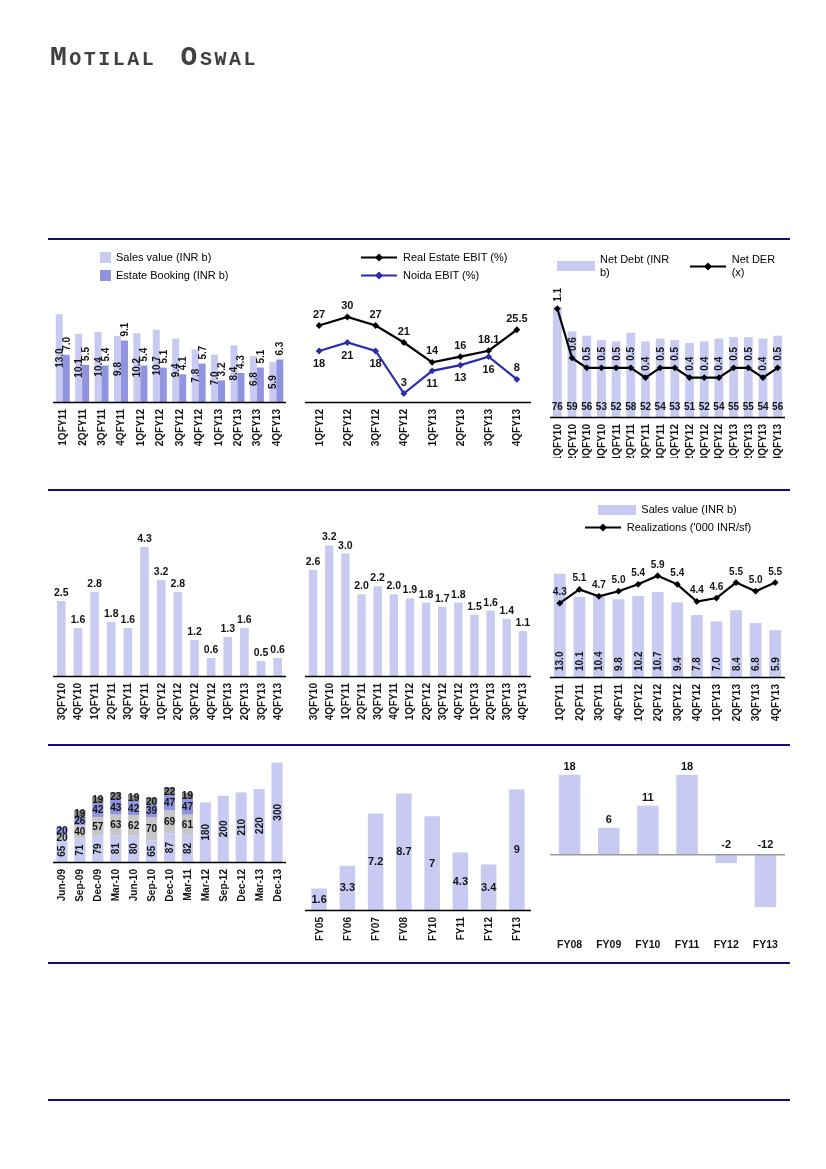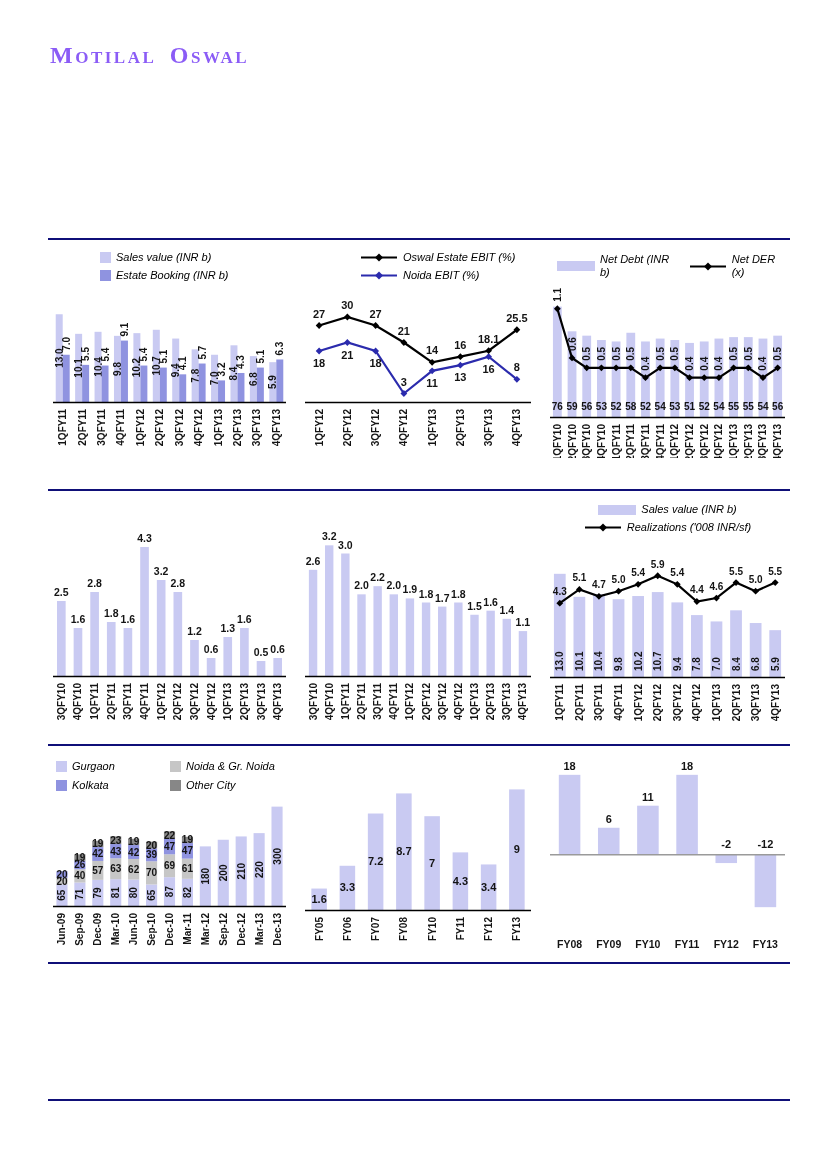--- a/index.html
+++ b/index.html
@@ -1,26 +1,26 @@
 <!DOCTYPE html>
 <html><head>
 <meta charset="utf-8">
 <style>
   html,body{margin:0;padding:0;background:#ffffff;}
   .page{position:relative;width:826px;height:1169px;background:#fff;overflow:hidden;
         font-family:"Liberation Sans",sans-serif;}
-  .logo{position:absolute;left:50px;top:42px;font-family:Liberation Serif, serif;
-        font-variant:small-caps;font-weight:600;font-size:24px;letter-spacing:2.5px;
-        word-spacing:5px;color:#8b5cf6;}
+  .logo{position:absolute;left:50px;top:42px;font-family:Liberation Mono, monospace;
+        font-variant:small-caps;font-weight:600;font-size:28px;letter-spacing:2.5px;
+        word-spacing:5px;color:#404040;}
   .divider{position:absolute;left:48px;width:742px;height:0;border-top:2px solid #0f0f78;}
   .row{position:absolute;left:48px;width:742px;display:grid;
        grid-template-columns:243px 236px 245px;column-gap:9px;}
   .chart-cell{position:relative;overflow:hidden;}
   .legend{box-sizing:border-box;}
-  .lg-item{display:flex;align-items:center;gap:5px;font-size:11px;color:#000;line-height:13px;font-style:italic;}
+  .lg-item{display:flex;align-items:center;gap:5px;font-size:11px;color:#000;line-height:13px;}
   .lg-mk{display:inline-block;flex:0 0 auto;}
   .plot{display:block;}
   .plot text{font-family:"Liberation Sans",sans-serif;}
   text.vl{font-weight:600;fill:#141414;}
   text.tk{font-weight:600;fill:#141414;}
 </style>
 </head>
 <body>
 
 <div class="page">
@@ -108,21 +108,21 @@
           <text transform="translate(231.79166666666669,123) rotate(-90)" text-anchor="end" class="tk" font-size="10">4QFY13</text>
         </svg>
       </div>
     <div class="chart-cell">
         <div class="legend" style="padding: 8px 0px 4px 60px; display: flex; flex-direction: column; gap: 5px;">
           <span class="lg-item">
             <span class="lg-mk" style="height: 11px;"><svg width="38" height="11" viewBox="0 0 38 11">
                 <line x1="1" y1="5.5" x2="37" y2="5.5" stroke="#000000" stroke-width="2"></line>
                 <path d="M19 1.5 L23 5.5 L19 9.5 L15 5.5 Z" fill="#000000"></path>
               </svg></span>
-            <span>Oswal Estate EBIT (%)</span>
+            <span>Real Estate EBIT (%)</span>
           </span>
           <span class="lg-item">
             <span class="lg-mk" style="height: 11px;"><svg width="38" height="11" viewBox="0 0 38 11">
                 <line x1="1" y1="5.5" x2="37" y2="5.5" stroke="#2b2bad" stroke-width="2"></line>
                 <path d="M19 1.5 L23 5.5 L19 9.5 L15 5.5 Z" fill="#2b2bad"></path>
               </svg></span>
             <span>Noida EBIT (%)</span>
           </span>
         </div>
         <svg width="236" height="168" class="plot">
@@ -371,21 +371,21 @@
         <div class="legend" style="padding: 8px 0px 2px; display: flex; flex-direction: column; gap: 5px; justify-content: center; align-items: center;">
           <span class="lg-item">
             <span class="lg-mk" style="width: 38px; height: 10px; background: rgb(201, 202, 242);"></span>
             <span>Sales value (INR b)</span>
           </span>
           <span class="lg-item">
             <span class="lg-mk" style="height: 11px;"><svg width="38" height="11" viewBox="0 0 38 11">
                 <line x1="1" y1="5.5" x2="37" y2="5.5" stroke="#000000" stroke-width="2"></line>
                 <path d="M19 1.5 L23 5.5 L19 9.5 L15 5.5 Z" fill="#000000"></path>
               </svg></span>
-            <span>Realizations ('008 INR/sf)</span>
+            <span>Realizations ('000 INR/sf)</span>
           </span>
         </div>
         <svg width="245" height="193" class="plot">
           <rect x="8.916666666666668" y="37.8125" width="11.749999999999998" height="103.1875" fill="#c9caf2"></rect>
           <text transform="translate(18.291666666666664,135) rotate(-90)" text-anchor="start" class="vl" font-size="10">13.0</text>
           <rect x="28.5" y="60.83125" width="11.749999999999998" height="80.16875" fill="#c9caf2"></rect>
           <text transform="translate(37.875,135) rotate(-90)" text-anchor="start" class="vl" font-size="10">10.1</text>
           <rect x="48.08333333333333" y="58.45" width="11.749999999999998" height="82.55" fill="#c9caf2"></rect>
           <text transform="translate(57.45833333333333,135) rotate(-90)" text-anchor="start" class="vl" font-size="10">10.4</text>
           <rect x="67.66666666666666" y="63.21249999999999" width="11.749999999999998" height="77.78750000000001" fill="#c9caf2"></rect>
@@ -443,38 +443,20 @@
           <text transform="translate(174.95833333333331,148) rotate(-90)" text-anchor="end" class="tk" font-size="10">1QFY13</text>
           <text transform="translate(194.54166666666666,148) rotate(-90)" text-anchor="end" class="tk" font-size="10">2QFY13</text>
           <text transform="translate(214.125,148) rotate(-90)" text-anchor="end" class="tk" font-size="10">3QFY13</text>
           <text transform="translate(233.70833333333331,148) rotate(-90)" text-anchor="end" class="tk" font-size="10">4QFY13</text>
         </svg>
       </div>
   </div>
 
   <div class="row" style="top:750px;height:212px">
     <div class="chart-cell">
-        <div class="legend" style="padding: 10px 0px 2px 8px; display: grid; grid-template-columns: 114px 140px; row-gap: 6px;">
-          <span class="lg-item">
-            <span class="lg-mk" style="width: 11px; height: 11px; background: rgb(201, 202, 242);"></span>
-            <span>Gurgaon</span>
-          </span>
-          <span class="lg-item">
-            <span class="lg-mk" style="width: 11px; height: 11px; background: rgb(198, 198, 198);"></span>
-            <span>Noida &amp; Gr. Noida</span>
-          </span>
-          <span class="lg-item">
-            <span class="lg-mk" style="width: 11px; height: 11px; background: rgb(143, 147, 224);"></span>
-            <span>Kolkata</span>
-          </span>
-          <span class="lg-item">
-            <span class="lg-mk" style="width: 11px; height: 11px; background: rgb(135, 135, 135);"></span>
-            <span>Other City</span>
-          </span>
-        </div>
         <svg width="243" height="162" class="plot">
           <rect x="8.405384615384616" y="90.46875" width="11.112307692307692" height="21.53125" fill="#c9caf2"></rect>
           <text transform="translate(17.46153846153846,101.234375) rotate(-90)" text-anchor="middle" class="vl" font-size="10">65</text>
           <rect x="26.32846153846154" y="88.48125" width="11.112307692307692" height="23.518749999999997" fill="#c9caf2"></rect>
           <text transform="translate(35.38461538461539,100.240625) rotate(-90)" text-anchor="middle" class="vl" font-size="10">71</text>
           <rect x="44.25153846153846" y="85.83125" width="11.112307692307692" height="26.168750000000003" fill="#c9caf2"></rect>
           <text transform="translate(53.30769230769231,98.915625) rotate(-90)" text-anchor="middle" class="vl" font-size="10">79</text>
           <rect x="62.17461538461538" y="85.16875" width="11.112307692307692" height="26.831249999999997" fill="#c9caf2"></rect>
           <text transform="translate(71.23076923076923,98.584375) rotate(-90)" text-anchor="middle" class="vl" font-size="10">81</text>
           <rect x="80.09769230769231" y="85.5" width="11.112307692307692" height="26.5" fill="#c9caf2"></rect>

